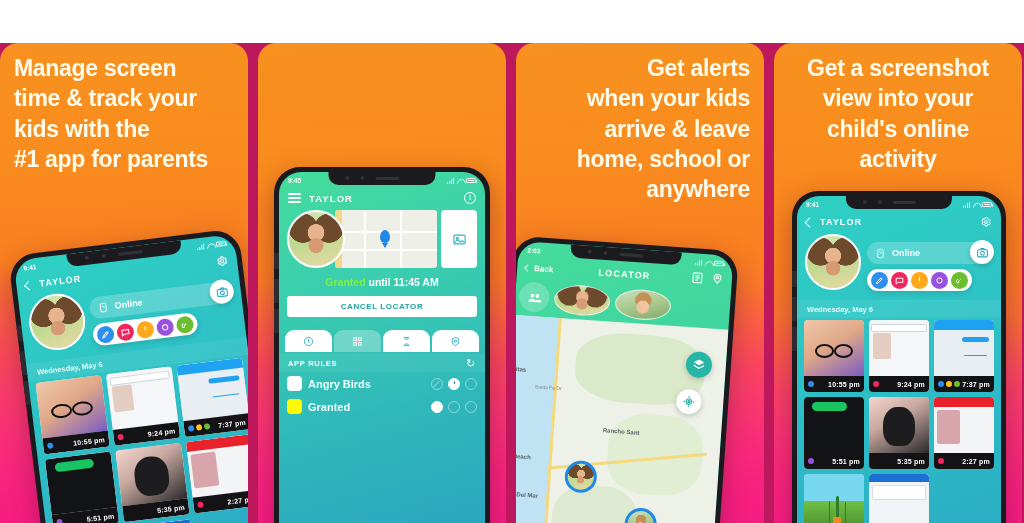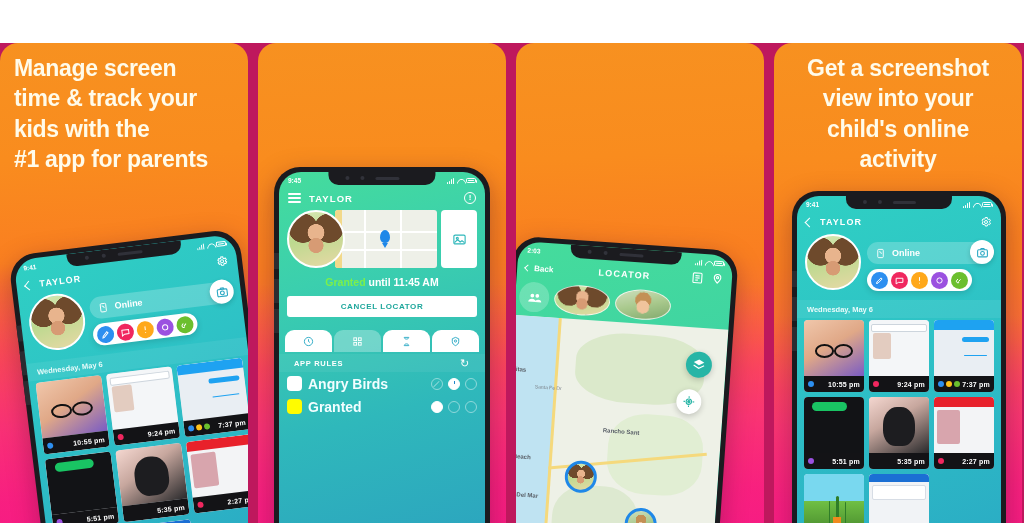--- a/index.html
+++ b/index.html
@@ -205,26 +205,26 @@
   .granted em{font-style:normal;color:#7cf04a;}
   .cancelbtn{position:absolute;top:124px;left:8px;right:8px;height:21px;background:#fff;border-radius:3px;
     display:flex;align-items:center;justify-content:center;z-index:6;
     color:#1fa79c;font-size:8px;font-weight:700;letter-spacing:.6px;}
   .tabs{position:absolute;top:158px;left:6px;right:6px;height:22px;z-index:6;display:flex;gap:2px;}
   .tab{flex:1;background:#fff;border-radius:9px 9px 0 0;display:flex;align-items:center;justify-content:center;}
   .tab svg{width:11px;height:11px;}
   .tab.active{background:rgba(255,255,255,.3);}
   .tab.active svg{stroke:#fff;}
   .rulesbar{position:absolute;top:182px;left:0;right:0;height:18px;z-index:6;display:flex;align-items:center;
-    padding:0 15px;color:#fff;font-size:7.5px;font-weight:700;letter-spacing:.7px;background:rgba(255,255,255,.06);}
+    padding:0 9px;color:#fff;font-size:7.5px;font-weight:700;letter-spacing:.7px;background:rgba(255,255,255,.06);}
   .rulesbar .refresh{margin-left:auto;font-size:11px;font-weight:400;}
   .applist{position:absolute;top:200px;left:0;right:0;bottom:0;z-index:6;}
   .approw{height:23px;display:flex;align-items:center;padding:0 8px;gap:6px;}
   .appicon{width:15px;height:15px;border-radius:4px;flex:0 0 15px;}
-  .appname{color:#f2feff;font-size:14px;font-weight:600;flex:1;}
+  .appname{color:#f2feff;font-size:11px;font-weight:600;flex:1;}
   .appacts{display:flex;gap:5px;align-items:center;}
   .act{width:12px;height:12px;border-radius:50%;border:1.3px solid rgba(255,255,255,.45);display:block;position:relative;}
   .act.on-block{background:#fff;border-color:#fff;}
   .act.on-block::after{content:"";position:absolute;left:1px;right:1px;top:50%;height:1.6px;background:#f0436f;transform:rotate(-45deg) translateY(-50%);}
   .act.block::after{content:"";position:absolute;left:1px;right:1px;top:50%;height:1.3px;background:rgba(255,255,255,.45);transform:rotate(-45deg) translateY(-50%);}
   .act.clock.on{background:#fff;border-color:#fff;}
   .act.clock.on::after{content:"";position:absolute;left:45%;top:22%;width:1.3px;height:32%;background:#1f86c9;}
   .act.check.on{background:#8fd733;border-color:#8fd733;}
   .act.check.on::after{content:"";position:absolute;left:3px;top:3.2px;width:4.5px;height:2.4px;border-left:1.4px solid #fff;border-bottom:1.4px solid #fff;transform:rotate(-45deg);}
 
@@ -526,20 +526,25 @@
                 <span class="act check"></span>
               </span>
             </div>
           </div>
       </div>
     </div>
   </div>
 
   <div class="panel">
     <div class="panel-bg p3"></div>
+    <div class="headline right">Get alerts
+when your kids
+arrive &amp; leave
+home, school or
+anywhere</div>
 
     <div class="phone" style="left:-14px; top:200px; width:225px; height:350px; transform:rotate(4deg);">
       <div class="screen" style="background:linear-gradient(165deg,#45dc9c 0%,#3ccfa6 60%,#35c6b0 100%)">
         <div class="notch">
             <i class="a"></i>
             <i class="b"></i>
             <span class="sp"></span>
           </div>
         <div class="statusbar">
           <span>2:03</span>

